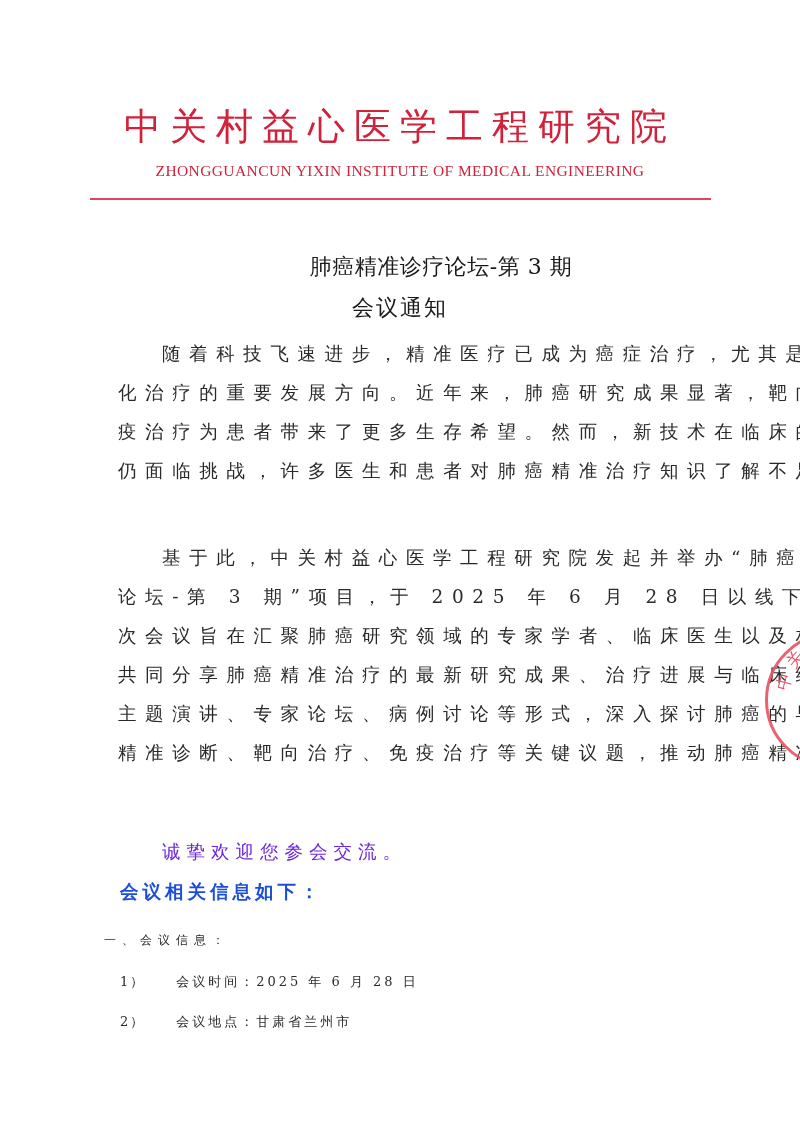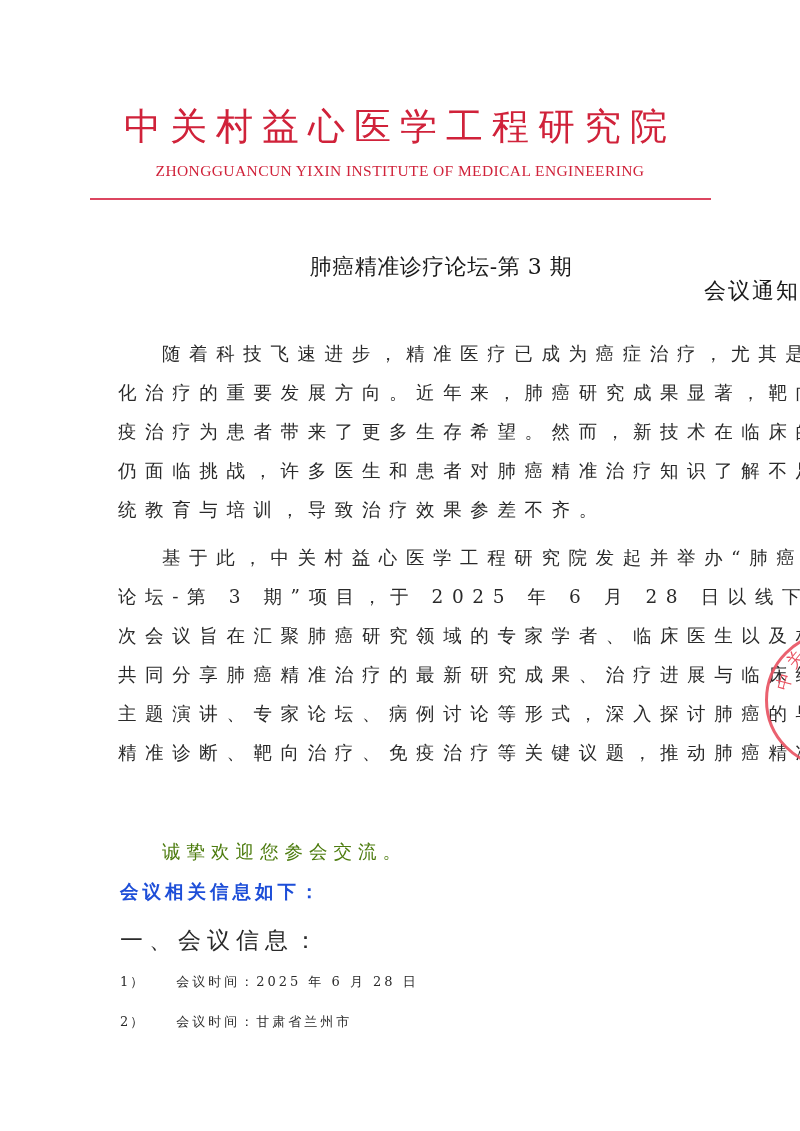--- a/index.html
+++ b/index.html
@@ -24,35 +24,35 @@
   .letterhead-rule {
     position: absolute; left: 90px; top: 198px; width: 621px; height: 2px;
     background: #dc4660;
   }
   .doc-title {
     position: absolute; left: 0; width: 800px; text-align: center;
     font-size: 22px; line-height: 30px; color: #1a1a1a;
     font-family: "DejaVu Serif", serif;
   }
   .doc-title.t1 { top: 252px; letter-spacing: 0.5px; padding-left: 41px; }
-  .doc-title.t2 { top: 276px; letter-spacing: 2px; text-align: right; }
+  .doc-title.t2 { top: 293px; letter-spacing: 2px; }
   .body-text {
     position: absolute; left: 118px; width: 580px;
     font-size: 18.5px; line-height: 39px; letter-spacing: 8.6px;
     text-align: justify; text-justify: inter-character;
     color: #2a2a2a; margin: 0;
     font-family: "DejaVu Serif", serif;
   }
   .body-text .line { display: block; white-space: nowrap; }
   .indent { padding-left: 44px; }
   .p1 { top: 334px; }
   .p2 { top: 538px; }
-  .welcome { position: absolute; top: 832px; left: 162px; font-size: 18.5px; letter-spacing: 6px; line-height: 39px; color: #4d7c0f; }
+  .welcome { position: absolute; top: 832px; left: 162px; font-size: 18.5px; letter-spacing: 6px; line-height: 39px; color: #6d28d9; }
   .section-head { position: absolute; top: 874px; left: 120px; font-size: 18.5px; font-weight: bold; letter-spacing: 4px; line-height: 36px; color: #1d4ed8; font-family: "DejaVu Sans", sans-serif; }
-  .sub-head { position: absolute; top: 922px; left: 120px; font-size: 23px; letter-spacing: 6px; line-height: 36px; color: #2a2a2a; }
+  .sub-head { position: absolute; top: 922px; left: 104px; font-size: 12px; letter-spacing: 6px; line-height: 36px; color: #2a2a2a; }
   .info-item { position: absolute; left: 120px; font-size: 13px; line-height: 36px; color: #2a2a2a; white-space: nowrap; }
   .info-item .num { display: inline-block; width: 52px; letter-spacing: 2px; }
   .info-item .txt { letter-spacing: 3px; }
   .i1 { top: 964px; }
   .i2 { top: 1004px; }
   .stamp {
     position: absolute; left: 765px; top: 632px; width: 136px; height: 136px;
     border: 3px solid #e8505f; border-radius: 50%; box-sizing: border-box;
     opacity: 0.9;
   }
@@ -72,21 +72,20 @@
 </div>
 
 <div class="doc-title t1">肺癌精准诊疗论坛-第 3 期</div>
 <div class="doc-title t2">会议通知</div>
 
 <div class="body-text p1">
   <span class="line indent">随着科技飞速进步，精准医疗已成为癌症治疗，尤其是肺癌个体</span>
   <span class="line">化治疗的重要发展方向。近年来，肺癌研究成果显著，靶向治疗和免</span>
   <span class="line">疫治疗为患者带来了更多生存希望。然而，新技术在临床的有效应用</span>
   <span class="line">仍面临挑战，许多医生和患者对肺癌精准治疗知识了解不足，缺乏系</span>
-  <span class="line">统教育与培训，导致治疗效果参差不齐。</span>
 </div>
 
 <div class="body-text p2">
   <span class="line indent">基于此，中关村益心医学工程研究院发起并举办“肺癌精准诊疗</span>
   <span class="line">论坛-第 3 期”项目，于 2025 年 6 月 28 日以线下会议形式开展。本</span>
   <span class="line">次会议旨在汇聚肺癌研究领域的专家学者、临床医生以及相关从业者，</span>
   <span class="line">共同分享肺癌精准治疗的最新研究成果、治疗进展与临床经验。通过</span>
   <span class="line">主题演讲、专家论坛、病例讨论等形式，深入探讨肺癌的早期筛查、</span>
   <span class="line">精准诊断、靶向治疗、免疫治疗等关键议题，推动肺癌精准治疗的广</span>
 </div>
@@ -95,18 +94,18 @@
 
 <div class="section-head">会议相关信息如下：</div>
 <div class="sub-head">一、会议信息：</div>
 
 <div class="info-item i1">
   <span class="num">1）</span>
   <span class="txt">会议时间：2025 年 6 月 28 日</span>
 </div>
 <div class="info-item i2">
   <span class="num">2）</span>
-  <span class="txt">会议时间：甘肃省兰州市</span>
+  <span class="txt">会议地点：甘肃省兰州市</span>
 </div>
 
 <div class="stamp"></div>
 <span class="stamp-char c1">中</span>
 <span class="stamp-char c2">关</span>
 
 </body></html>

